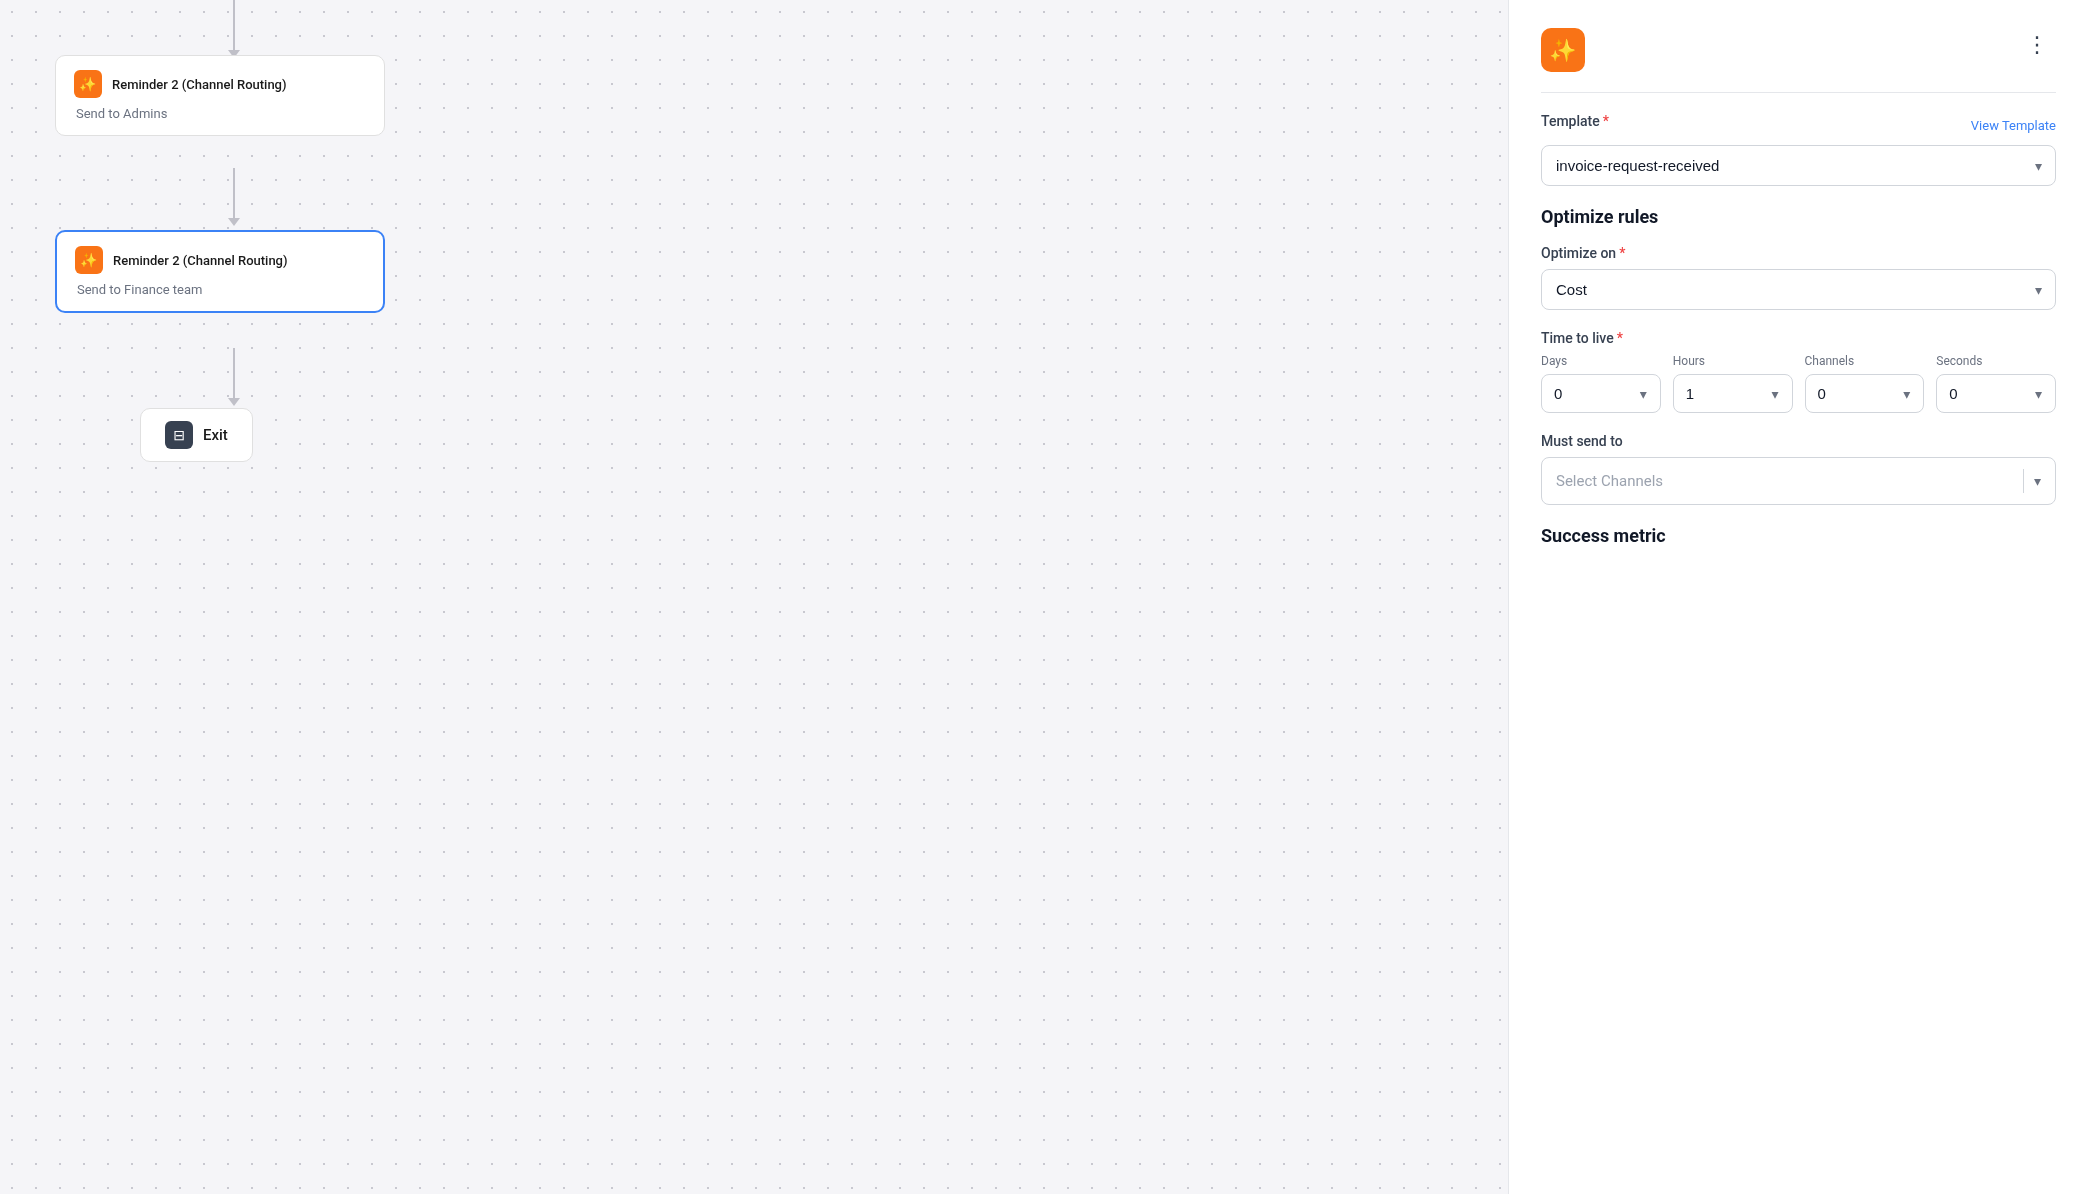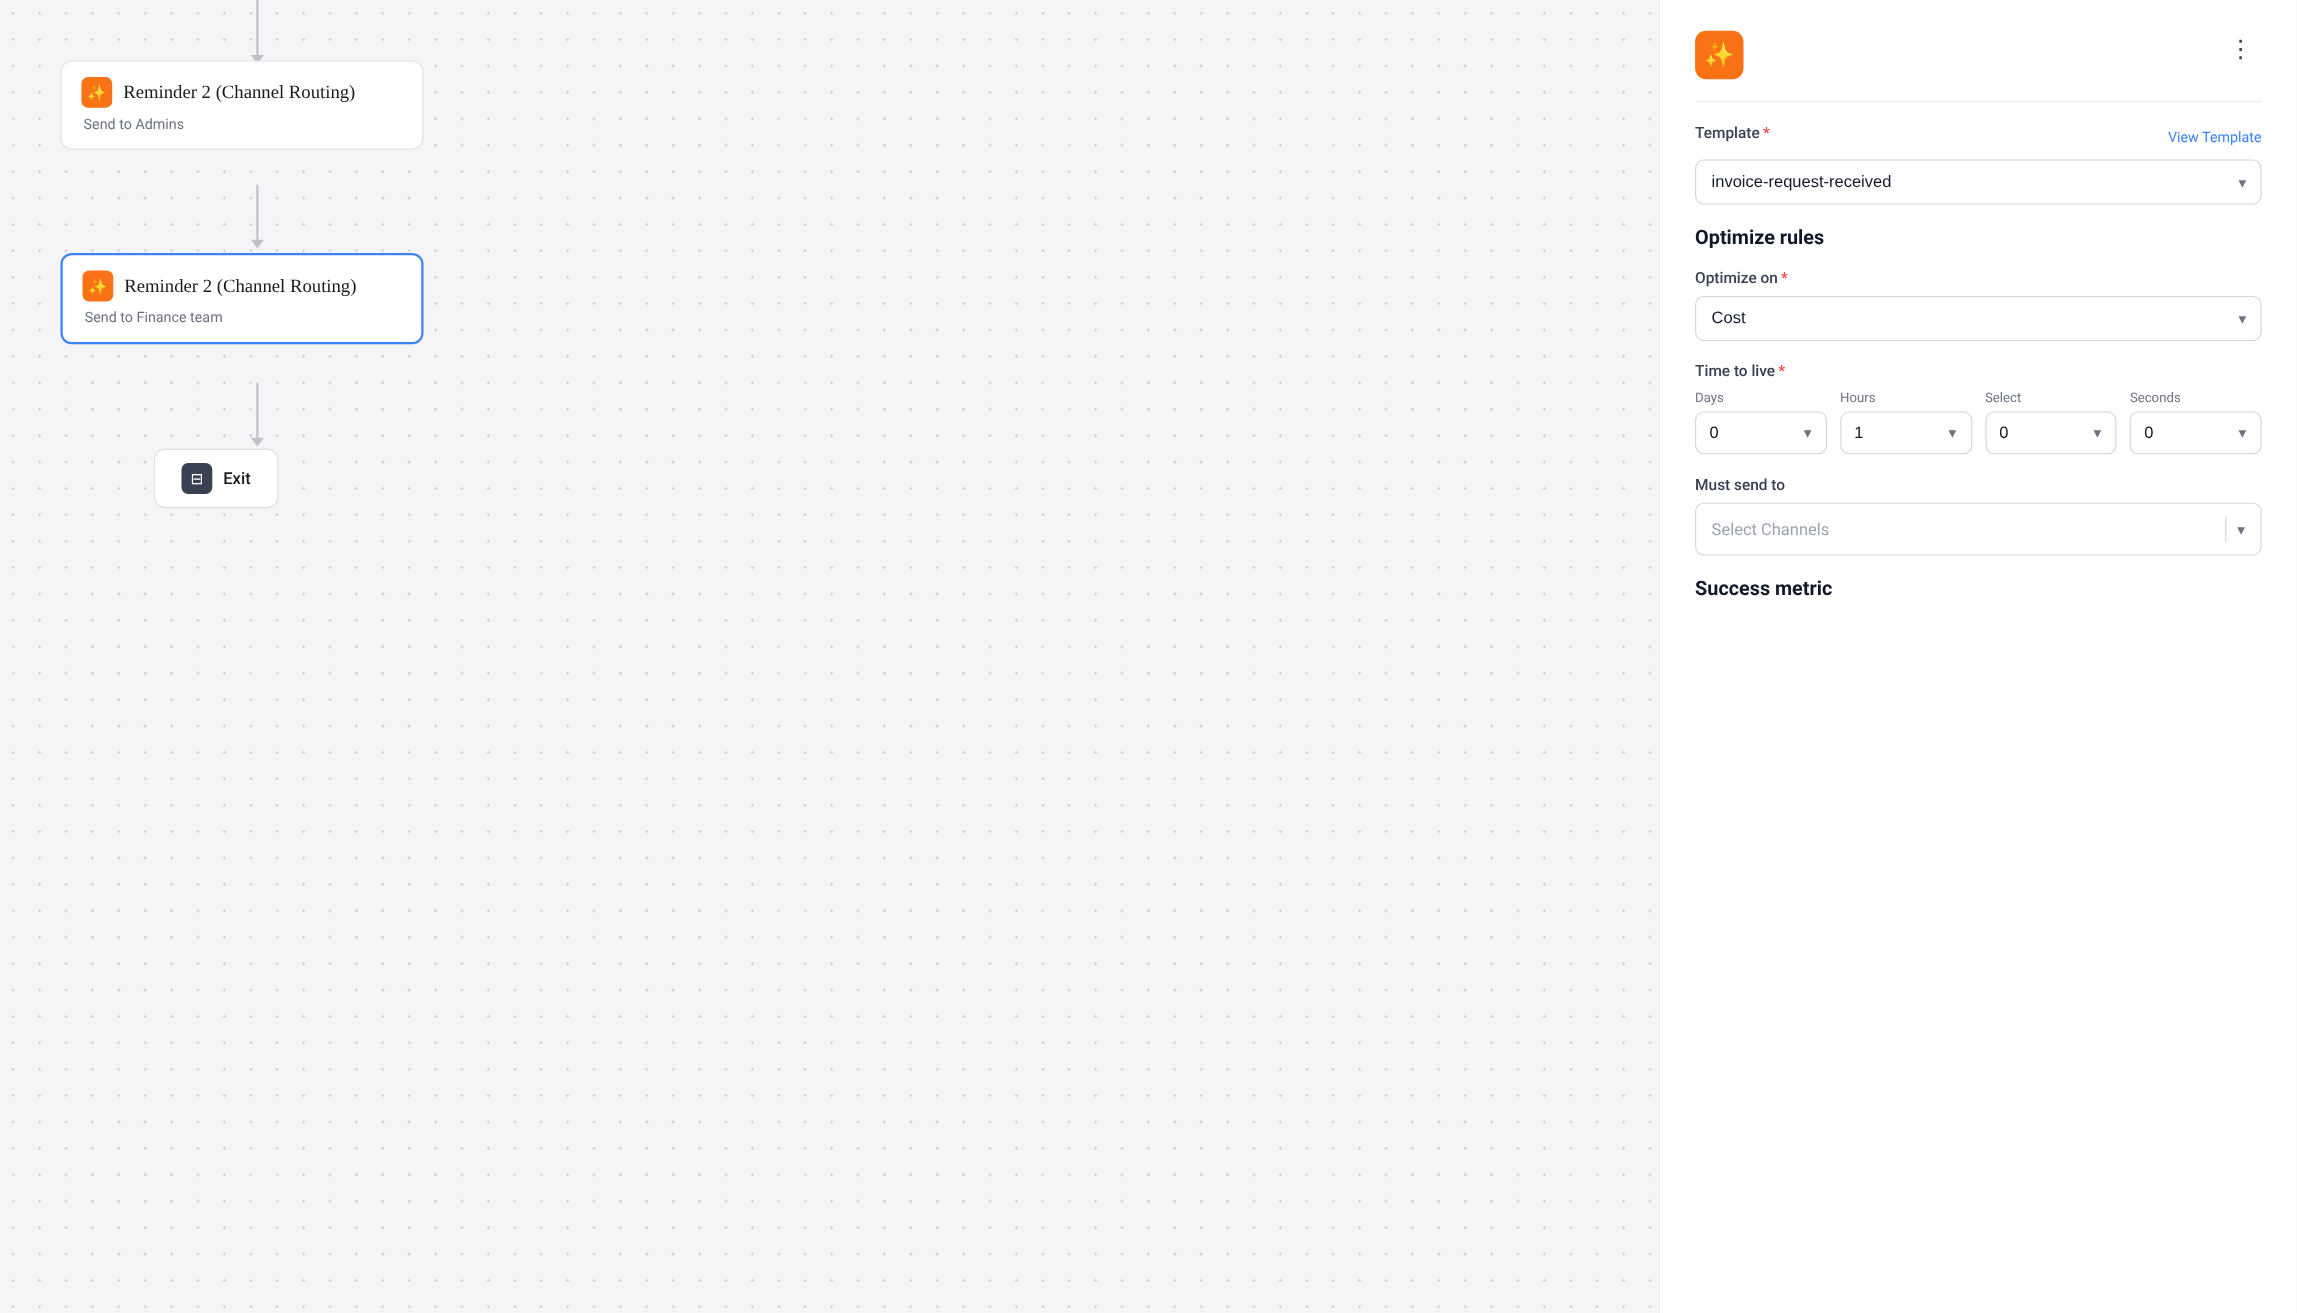--- a/index.html
+++ b/index.html
@@ -58,24 +58,23 @@
       border-radius: 6px;
       display: flex;
       align-items: center;
       justify-content: center;
       color: white;
       font-size: 14px;
       flex-shrink: 0;
     }
 
     .node-title {
-      font-size: 17px;
+      font-size: 13px;
       font-weight: 500;
       color: #1a1a1a;
-      font-family: Liberation Serif, serif;
     }
 
     .node-subtitle {
       font-size: 13px;
       color: #6b7280;
       margin-left: 2px;
     }
 
     .exit-node {
       position: absolute;
@@ -409,21 +408,21 @@
       <div class="ttl-col">
         <label>Hours</label>
         <div class="select-wrapper">
           <select>
             <option>1</option>
           </select>
           <span class="select-chevron">▾</span>
         </div>
       </div>
       <div class="ttl-col">
-        <label>Select</label>
+        <label>Channels</label>
         <div class="select-wrapper">
           <select>
             <option>0</option>
           </select>
           <span class="select-chevron">▾</span>
         </div>
       </div>
       <div class="ttl-col">
         <label>Seconds</label>
         <div class="select-wrapper">

